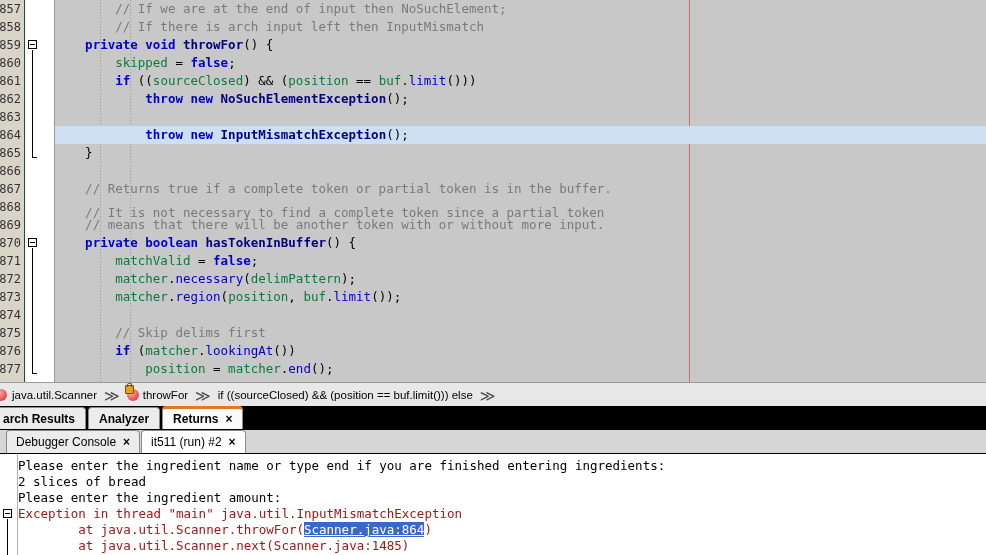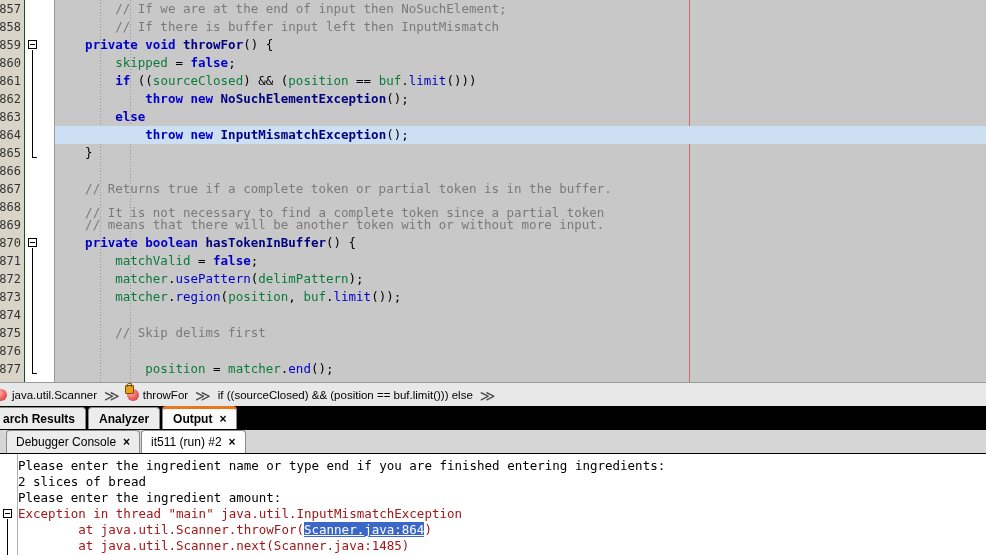--- a/index.html
+++ b/index.html
@@ -175,39 +175,39 @@
         <div class="foldfoot" style="left: 7px; top: 157px;"></div>
         <div class="foldbox" style="left: 3px; top: 238px;"></div>
         <div class="foldline" style="left: 7px; top: 248px; height: 125px;"></div>
         <div class="foldfoot" style="left: 7px; top: 373px;"></div>
       </div>
     <div class="ed-code" id="codearea">
       <div class="indent-guide" style="left:45px;"></div>
       <div class="indent-guide" style="left:75px;"></div>
       <div class="margin-line" id="marginline" style="left: 634px;"></div>
     <div class="cline" style="top: 0px;"><span class="cm">        // If we are at the end of input then NoSuchElement;</span></div>
-        <div class="cline" style="top: 18px;"><span class="cm">        // If there is buffer input left then InputMismatch</span></div>
+        <div class="cline" style="top: 18px;"><span class="cm">        // If there is arch input left then InputMismatch</span></div>
         <div class="cline" style="top: 36px;"><span class="pun">    </span><span class="kw">private</span><span class="pun"> </span><span class="kw">void</span><span class="pun"> </span><span class="mth">throwFor</span><span class="pun">() {</span></div>
         <div class="cline" style="top: 54px;"><span class="pun">        </span><span class="fld">skipped</span><span class="pun"> = </span><span class="kw">false</span><span class="pun">;</span></div>
         <div class="cline" style="top: 72px;"><span class="pun">        </span><span class="kw">if</span><span class="pun"> ((</span><span class="fld">sourceClosed</span><span class="pun">) &amp;&amp; (</span><span class="fld">position</span><span class="pun"> == </span><span class="fld">buf</span><span class="pun">.</span><span class="kw2">limit</span><span class="pun">()))</span></div>
         <div class="cline" style="top: 90px;"><span class="pun">            </span><span class="kw">throw</span><span class="pun"> </span><span class="kw">new</span><span class="pun"> </span><span class="cls">NoSuchElementException</span><span class="pun">();</span></div>
-        <div class="cline" style="top: 108px;"><span class="pun">        </span><span class="kw">else</span></div>
         <div class="hl-row" style="top: 126px;"></div>
         <div class="cline" style="top: 126px;"><span class="pun">            </span><span class="kw">throw</span><span class="pun"> </span><span class="kw">new</span><span class="pun"> </span><span class="cls">InputMismatchException</span><span class="pun">();</span></div>
         <div class="cline" style="top: 144px;"><span class="pun">    }</span></div>
         <div class="cline" style="top: 162px;"><span class="pun"></span></div>
         <div class="cline" style="top: 180px;"><span class="cm">    // Returns true if a complete token or partial token is in the buffer.</span></div>
         <div class="cline" style="top: 204px;"><span class="cm">    // It is not necessary to find a complete token since a partial token</span></div>
         <div class="cline" style="top: 216px;"><span class="cm">    // means that there will be another token with or without more input.</span></div>
         <div class="cline" style="top: 234px;"><span class="pun">    </span><span class="kw">private</span><span class="pun"> </span><span class="kw">boolean</span><span class="pun"> </span><span class="mth">hasTokenInBuffer</span><span class="pun">() {</span></div>
         <div class="cline" style="top: 252px;"><span class="pun">        </span><span class="fld">matchValid</span><span class="pun"> = </span><span class="kw">false</span><span class="pun">;</span></div>
-        <div class="cline" style="top: 270px;"><span class="pun">        </span><span class="fld">matcher</span><span class="pun">.</span><span class="kw2">usePattern</span><span class="pun">(</span><span class="fld">delimPattern</span><span class="pun">);</span></div>
+        <div class="cline" style="top: 270px;"><span class="pun">        </span><span class="fld">matcher</span><span class="pun">.</span><span class="kw2">necessary</span><span class="pun">(</span><span class="fld">delimPattern</span><span class="pun">);</span></div>
         <div class="cline" style="top: 288px;"><span class="pun">        </span><span class="fld">matcher</span><span class="pun">.</span><span class="kw2">region</span><span class="pun">(</span><span class="fld">position</span><span class="pun">, </span><span class="fld">buf</span><span class="pun">.</span><span class="kw2">limit</span><span class="pun">());</span></div>
         <div class="cline" style="top: 306px;"><span class="pun"></span></div>
         <div class="cline" style="top: 324px;"><span class="cm">        // Skip delims first</span></div>
+        <div class="cline" style="top: 342px;"><span class="pun">        </span><span class="kw">if</span><span class="pun"> (</span><span class="fld">matcher</span><span class="pun">.</span><span class="kw2">lookingAt</span><span class="pun">())</span></div>
         <div class="cline" style="top: 360px;"><span class="pun">            </span><span class="fld">position</span><span class="pun"> = </span><span class="fld">matcher</span><span class="pun">.</span><span class="kw2">end</span><span class="pun">();</span></div>
       </div>
   </div>
 
   <div class="crumbbar" id="crumbbar">
       <div class="crumb-cut">
         <span class="icon-ball"></span>
       </div>
       <div class="crumb">
         <span>java.util.Scanner</span>
@@ -228,21 +228,21 @@
 
   <div class="tabzone">
     <div class="tabrow" id="tabrow">
         <div class="tab clipped">
           <span>arch Results</span>
         </div>
         <div class="tab">
           <span>Analyzer</span>
         </div>
         <div class="tab active">
-          <span>Output</span>
+          <span>Returns</span>
           <span class="x">×</span>
         </div>
       </div>
     <div class="subrow" id="subrow">
         <div class="stab">
           <span>Debugger Console</span>
           <span class="x">×</span>
         </div>
         <div class="stab active">
           <span>it511 (run) #2</span>

